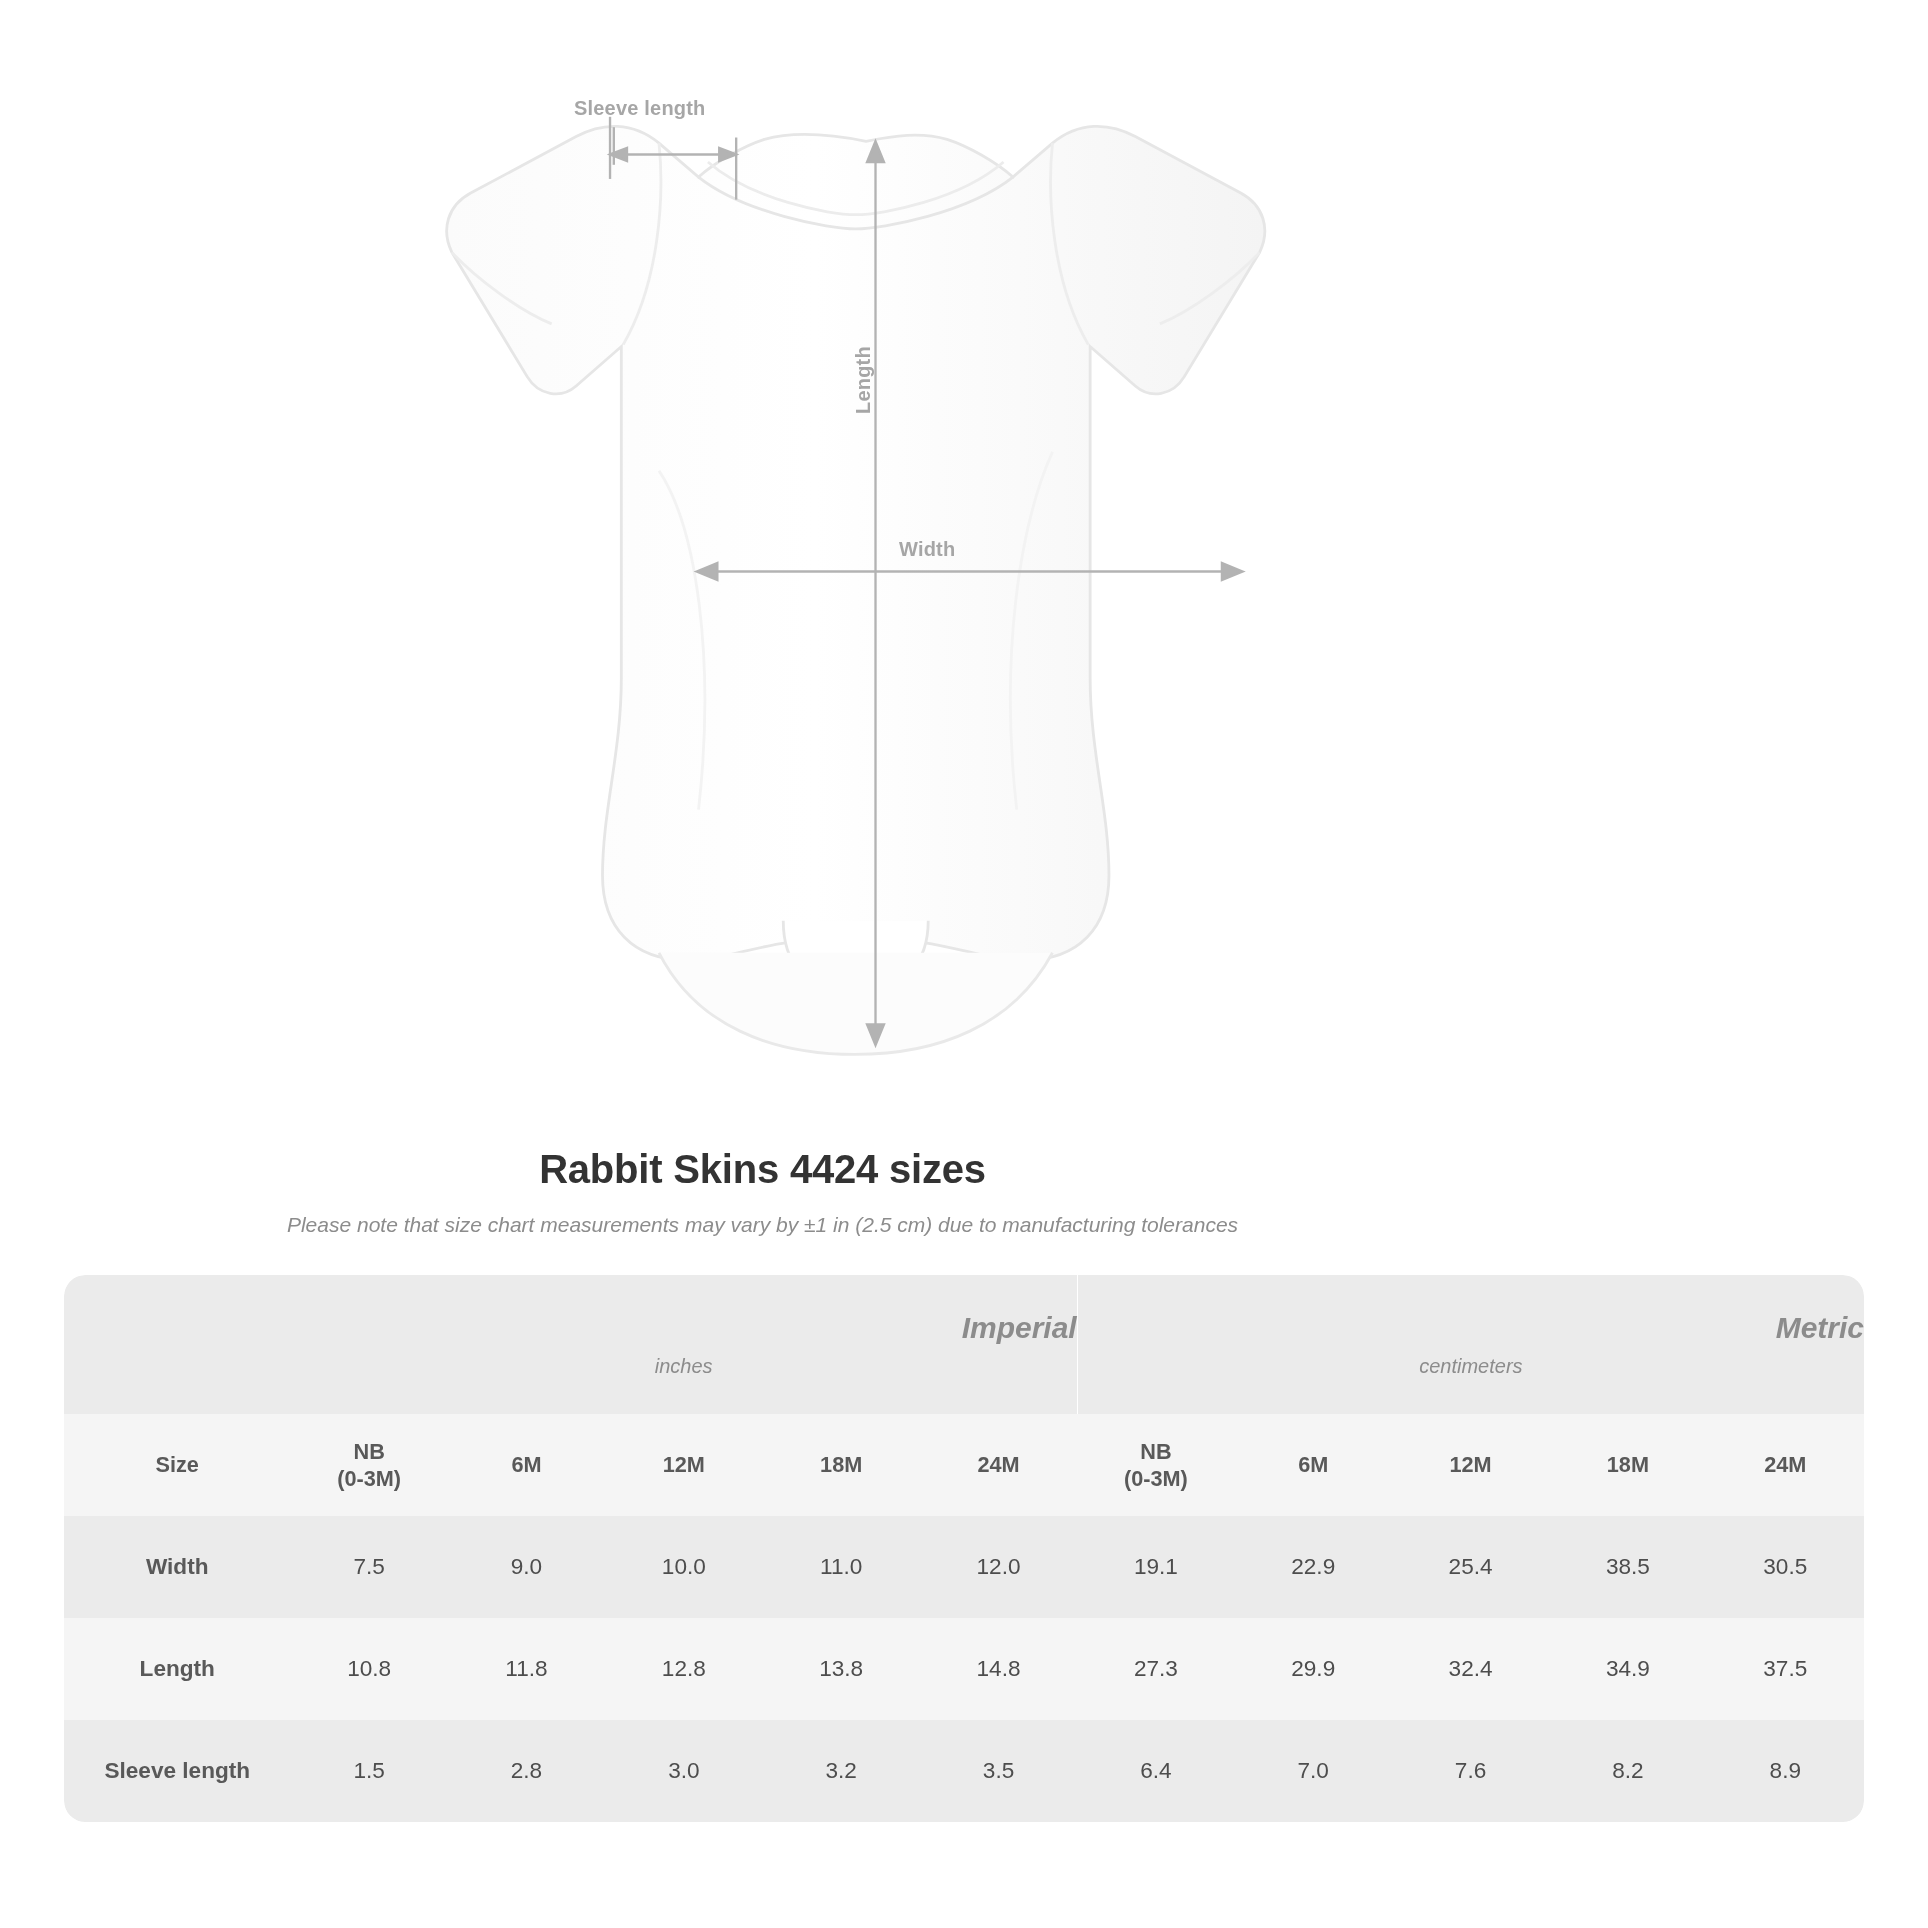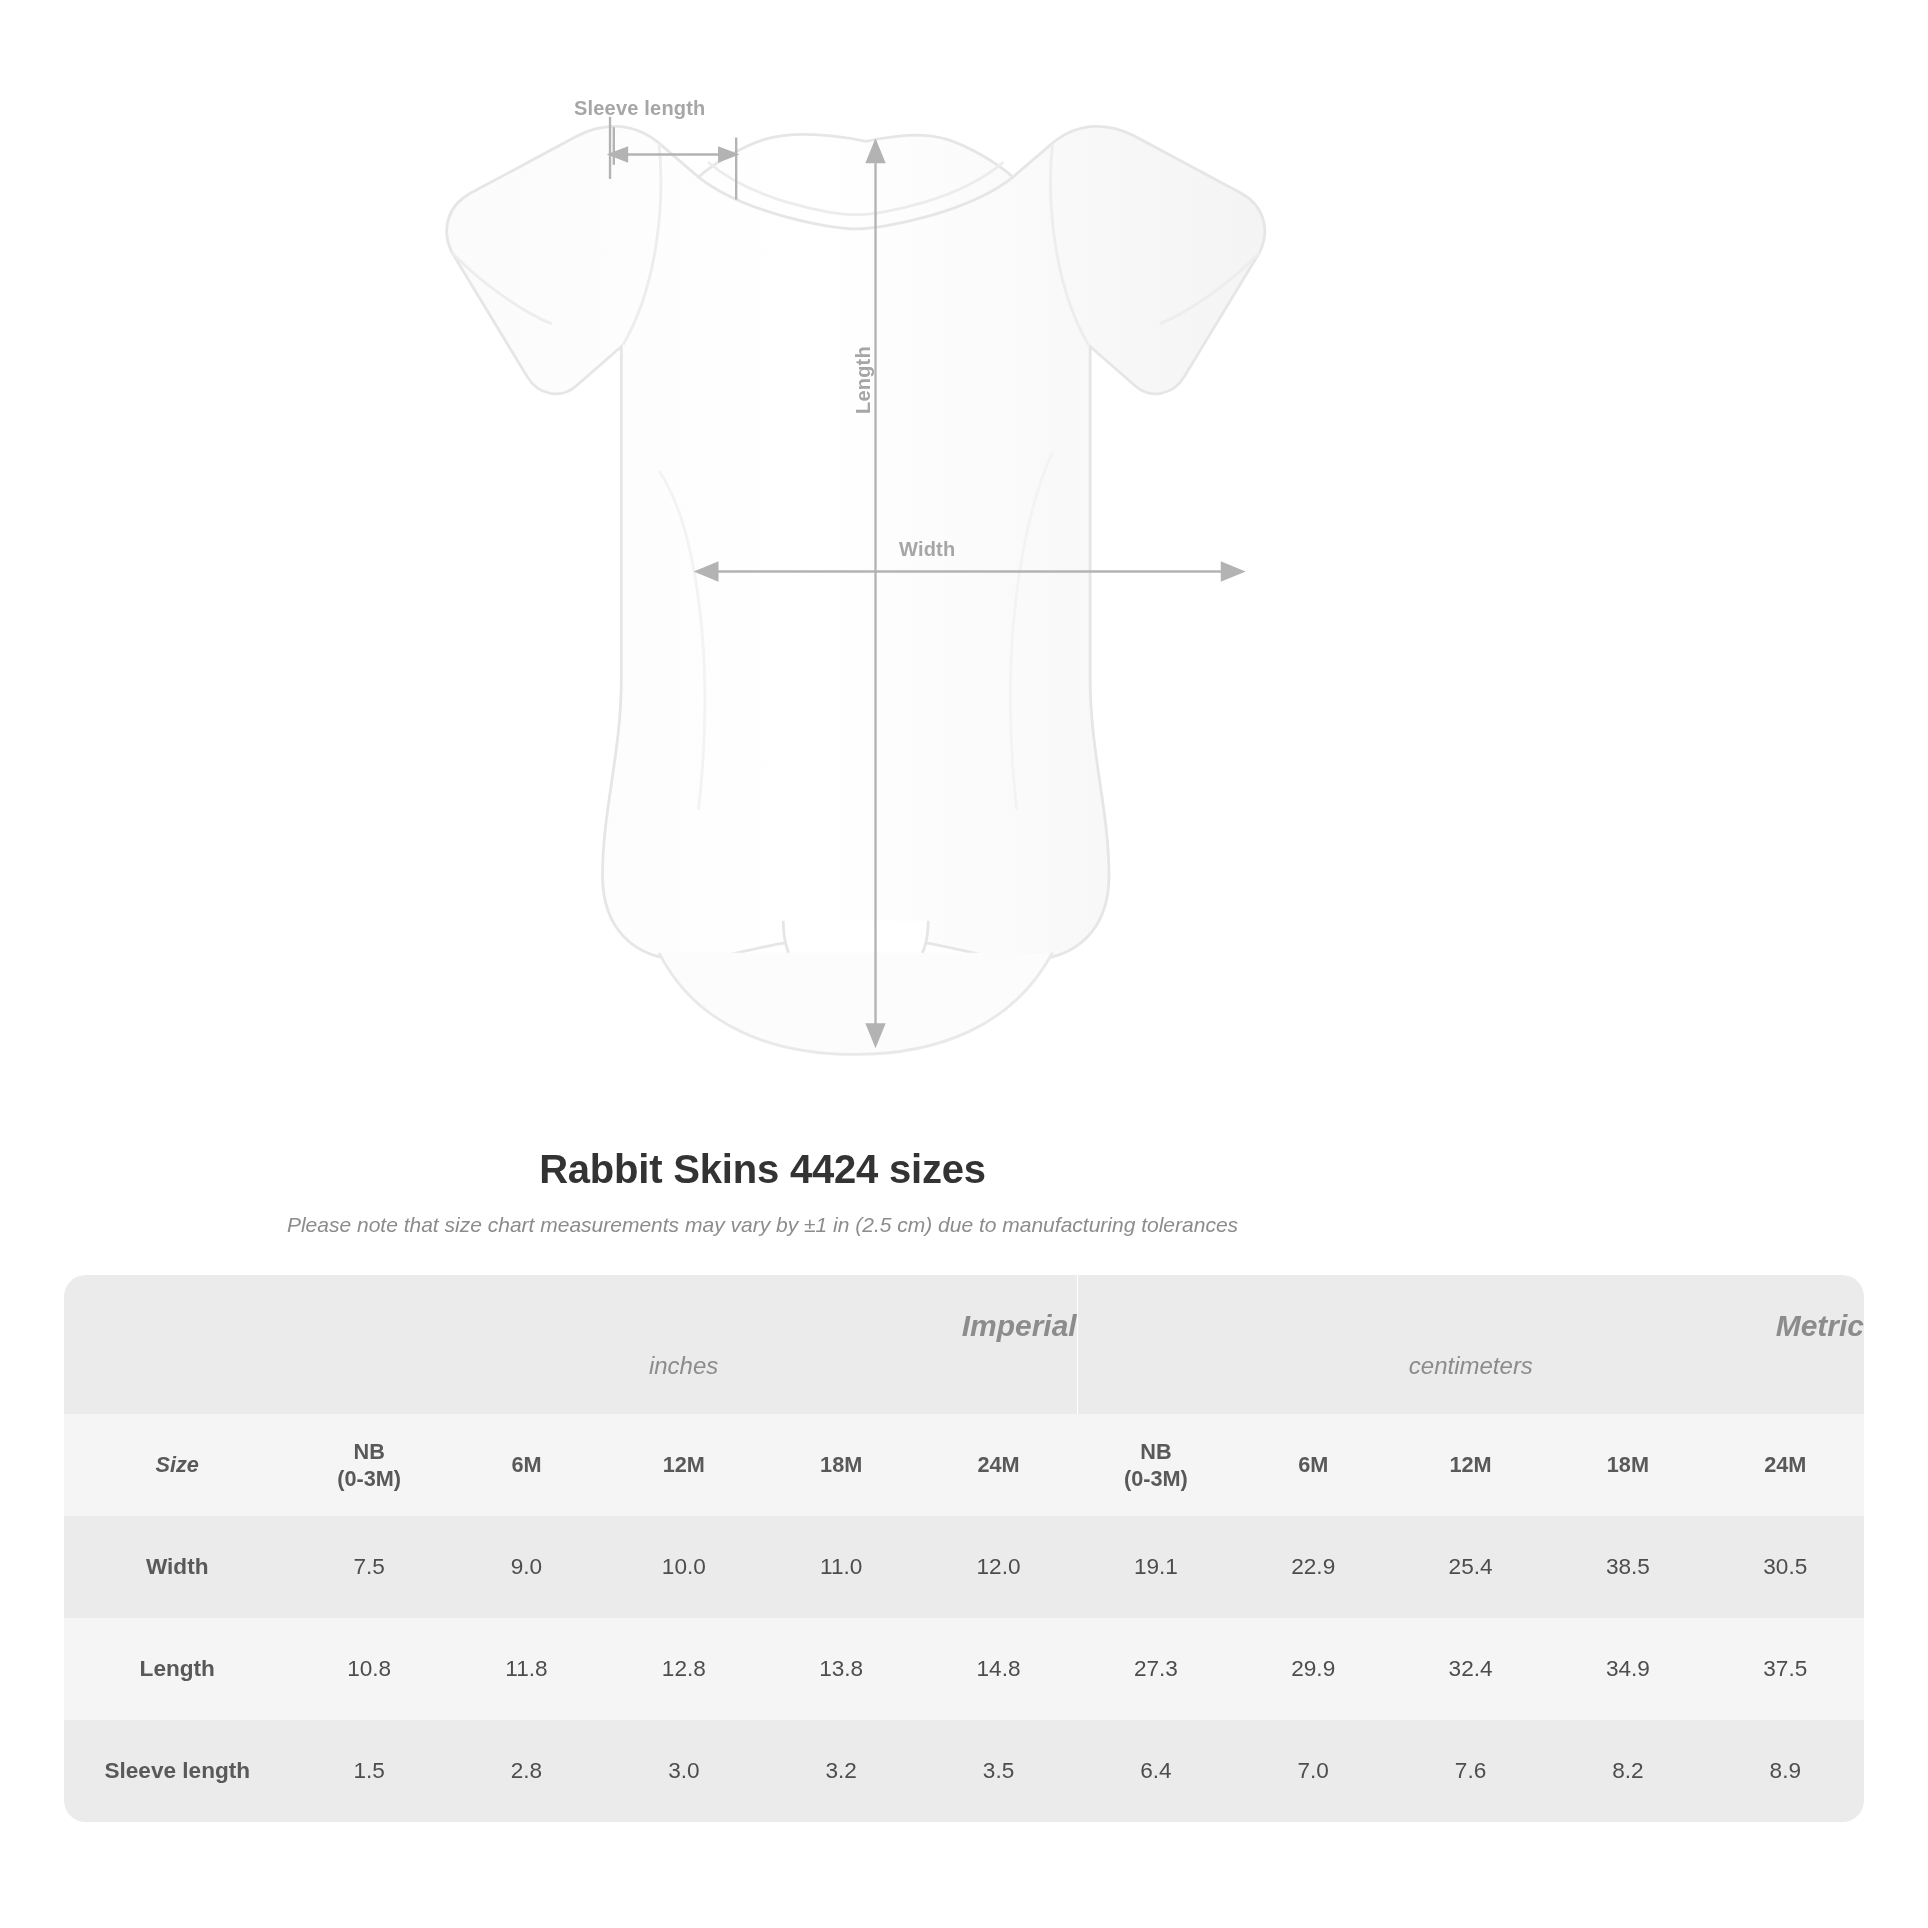--- a/index.html
+++ b/index.html
@@ -88,37 +88,37 @@
     padding: 0;
   }
   .unit-name {
     font-size: 30px;
     font-weight: bold;
     font-style: italic;
     color: #8c8c8c;
     text-align: right;
   }
   .unit-sub {
-    font-size: 24px;
+    font-size: 20px;
     font-style: italic;
     color: #8c8c8c;
     margin-top: 9.4px;
   }
   .col-sep { border-left: 1.9px solid #ffffff !important; }
 
   .head-row td {
     background: #f5f5f5;
     height: 102px;
     font-size: 21.7px;
     font-weight: bold;
     color: #595959;
     border-left: 1.9px solid #ffffff;
     line-height: 1.25;
   }
-  .head-row td.first-col { border-left: none; font-style: italic; }
+  .head-row td.first-col { border-left: none; }
 
   .data-row td {
     height: 102px;
     font-size: 22.6px;
     color: #4d4d4d;
     border-left: 1.9px solid #ffffff;
     border-top: 1.9px solid #ffffff;
   }
   .data-row td.first-col {
     border-left: none;

